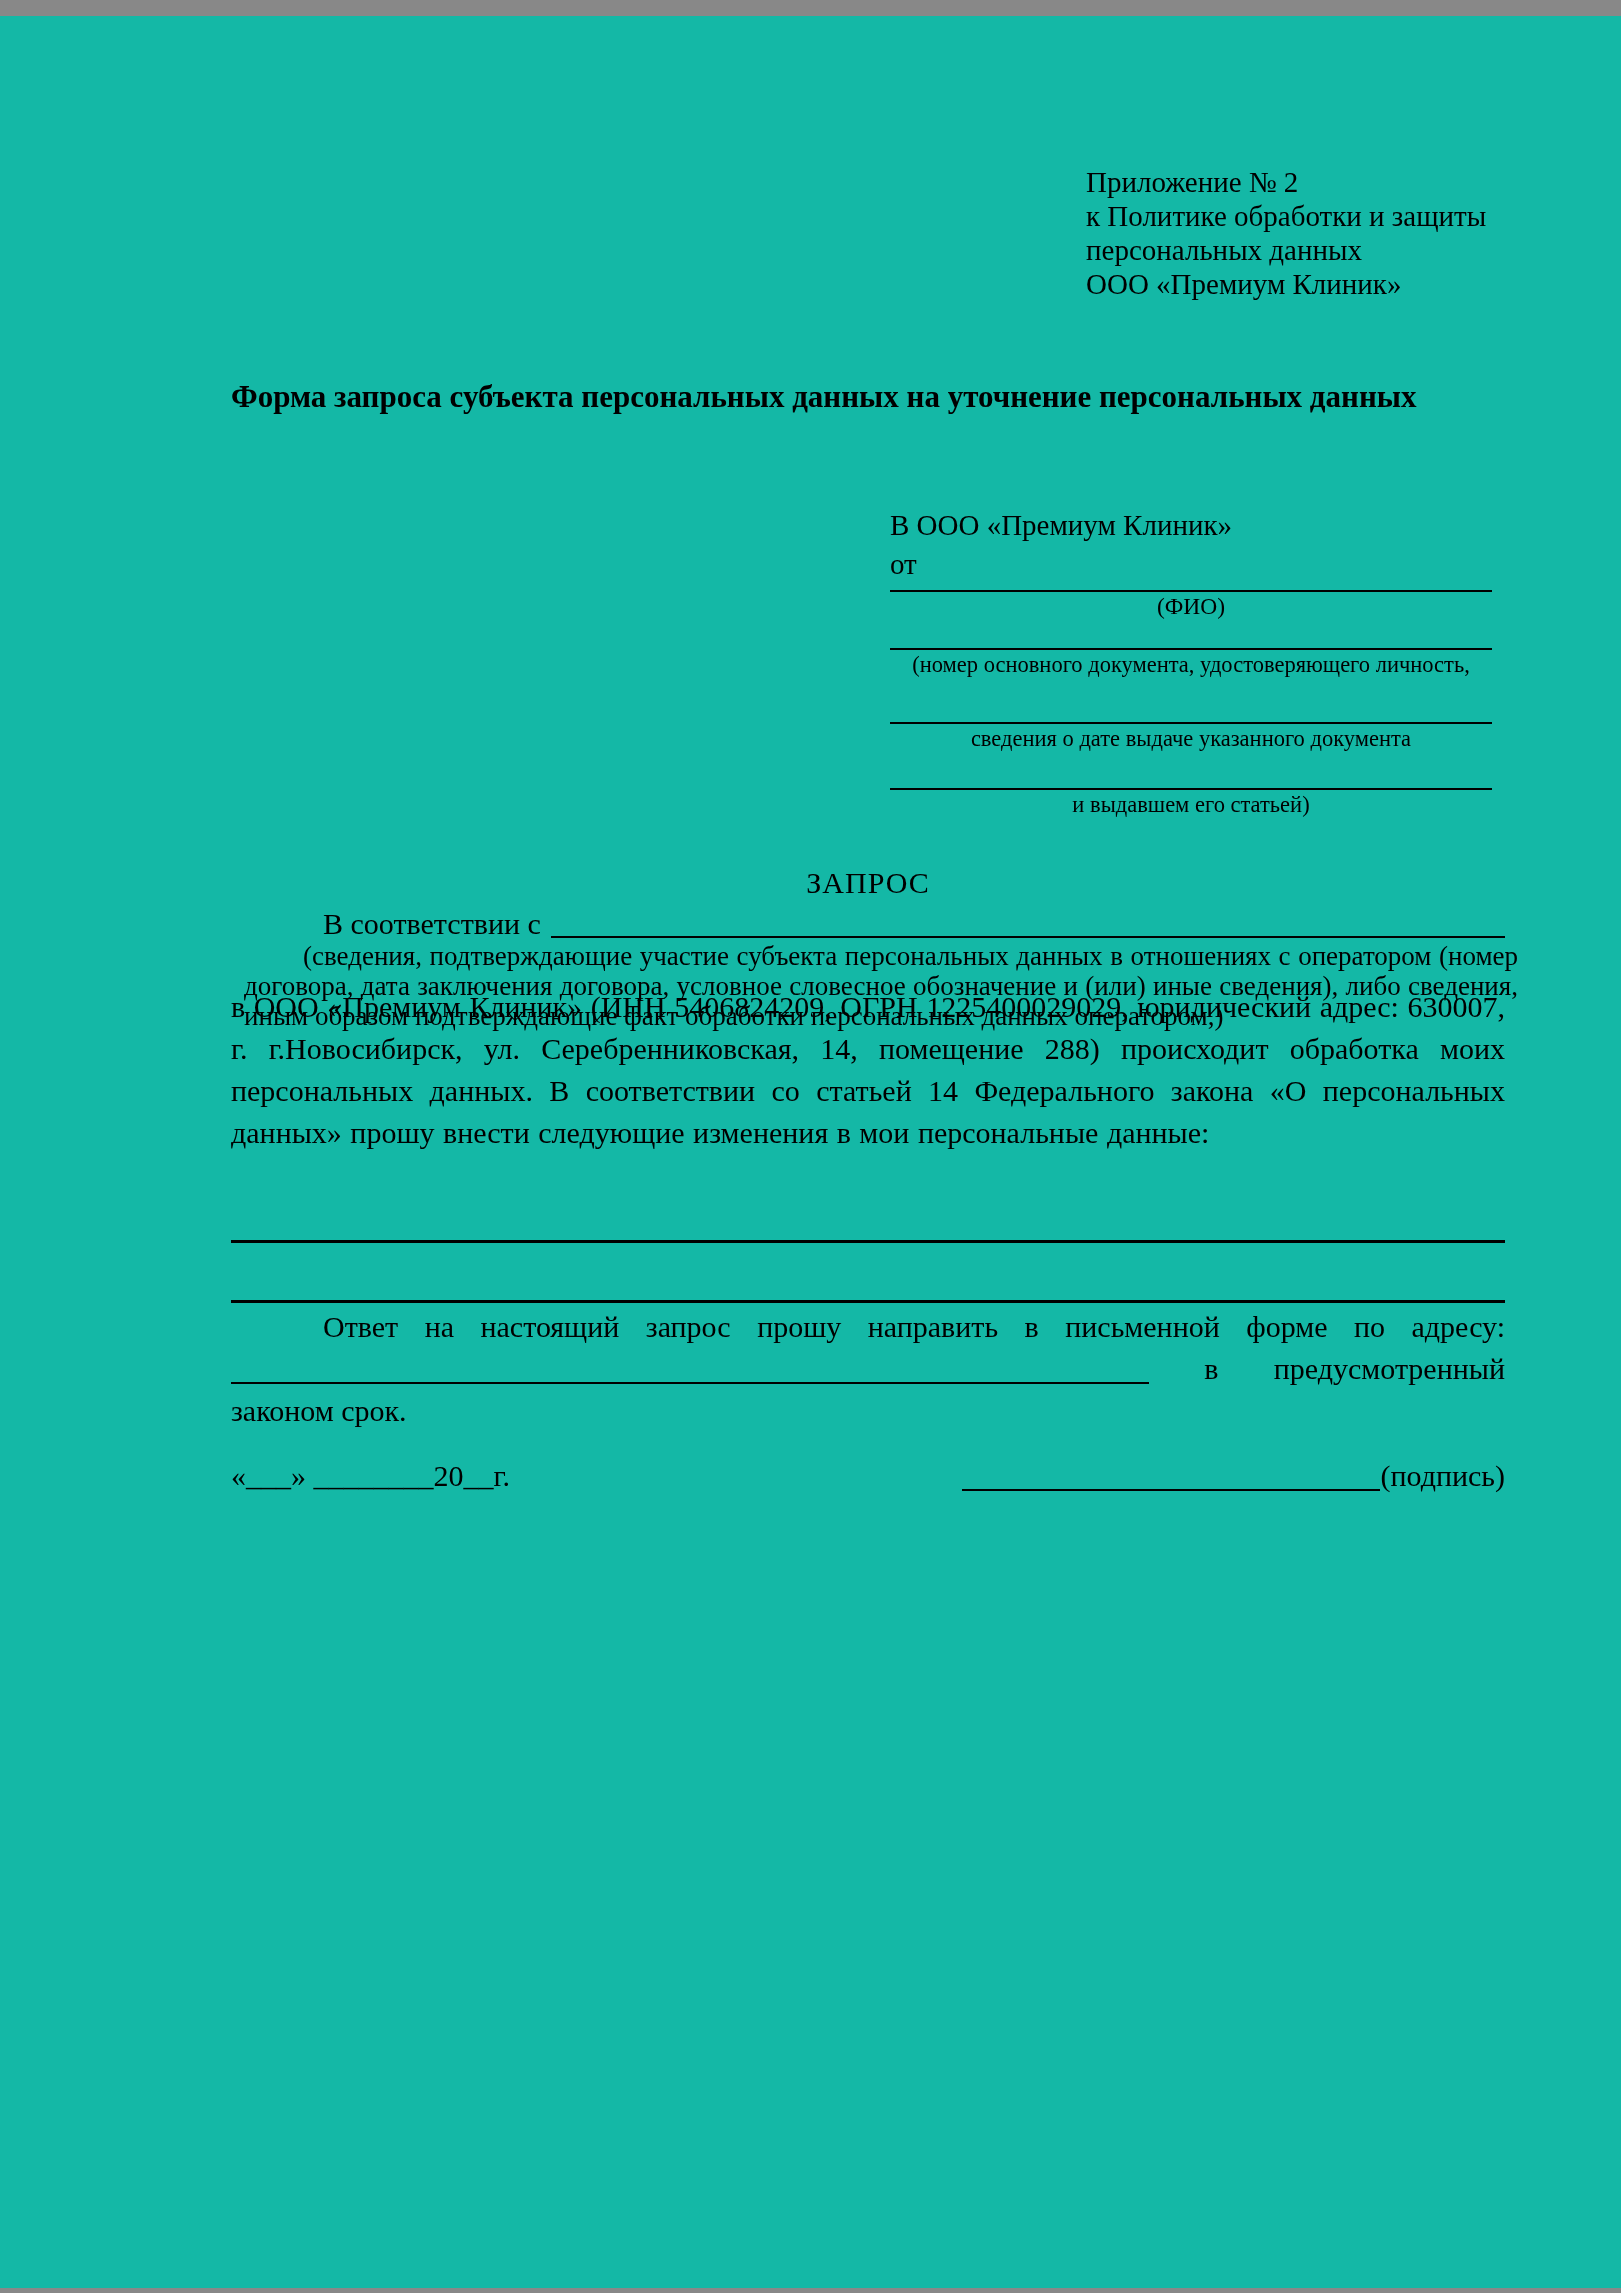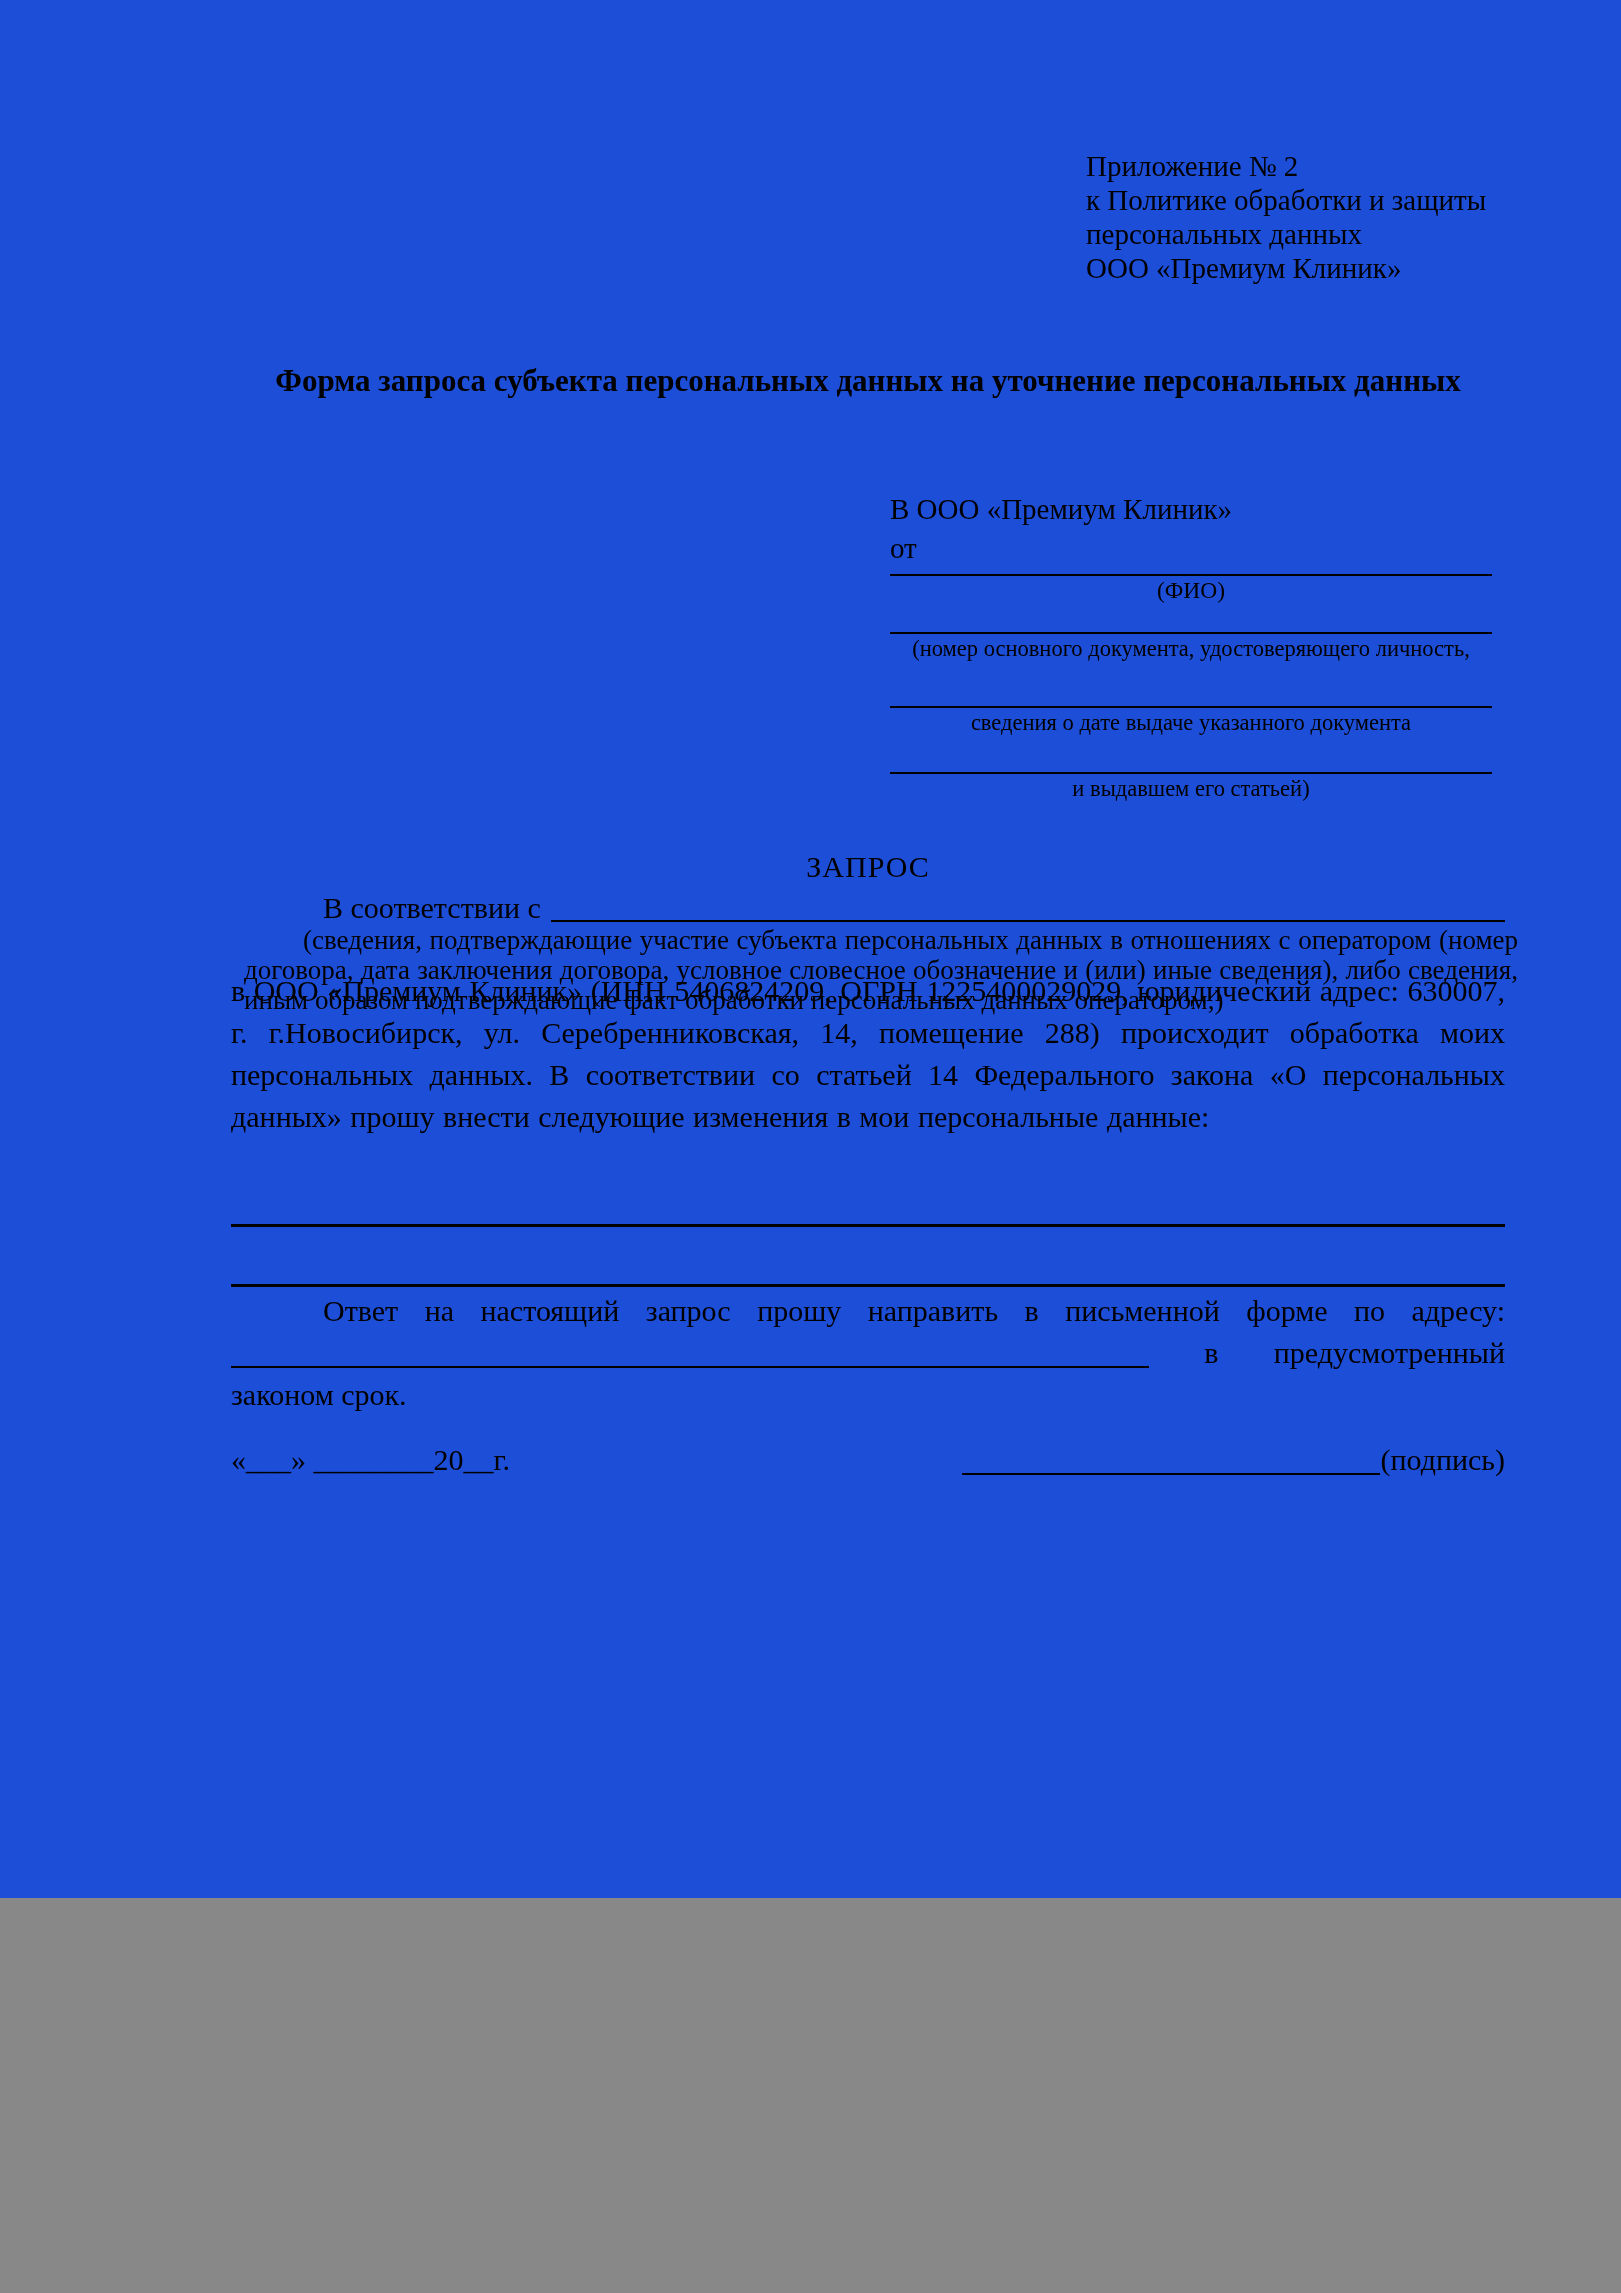--- a/index.html
+++ b/index.html
@@ -3,43 +3,43 @@
 <meta charset="utf-8">
 <style>
   html, body {
     margin: 0;
     padding: 0;
     background: #888;
   }
   .page {
     position: relative;
     width: 1621px;
-    height: 1898px;
-    margin: 0 auto;
-    background: #1d4ed8;
+    height: 2272px;
+    margin: 16px auto;
+    background: #14b8a6;
     color: #000000;
     font-family: "Liberation Serif", "DejaVu Serif", serif;
     overflow: hidden;
   }
   
   .appendix-note {
     position: absolute;
     left: 1086px;
     top: 149px;
     font-size: 29px;
     line-height: 34px;
     white-space: nowrap;
   }
   
   .doc-title {
     position: absolute;
     left: 231px;
     top: 357px;
     width: 1274px;
-    text-align: center;
+    text-align: left;
     font-weight: bold;
     font-size: 31px;
     line-height: 48px;
   }
   
   .addressee {
     position: absolute;
     left: 890px;
     top: 490px;
     width: 602px;

